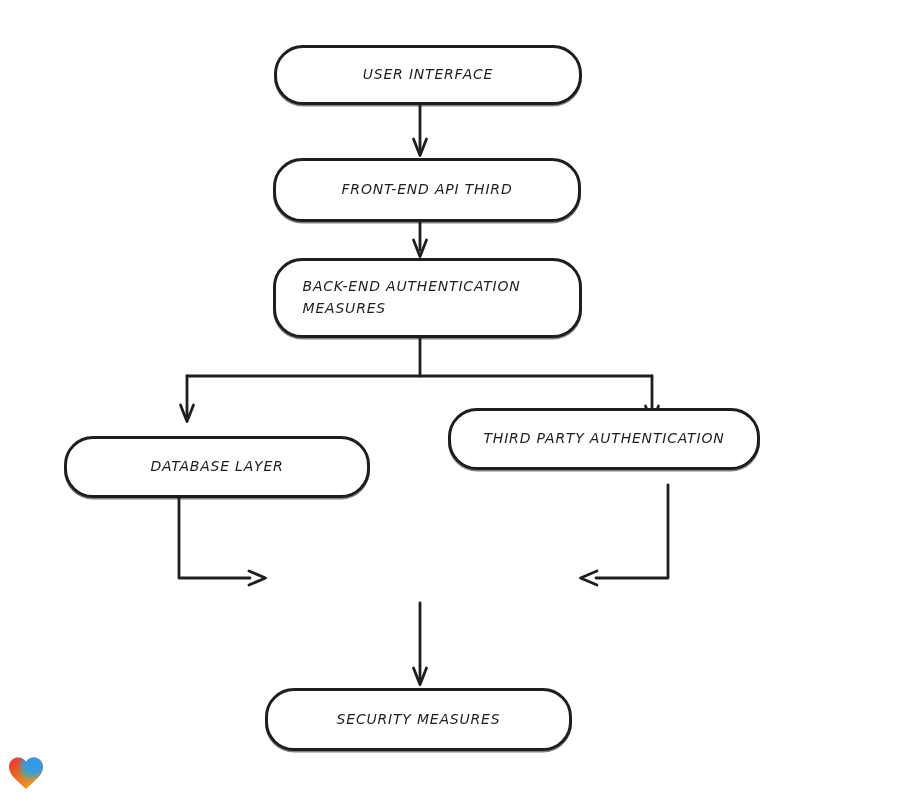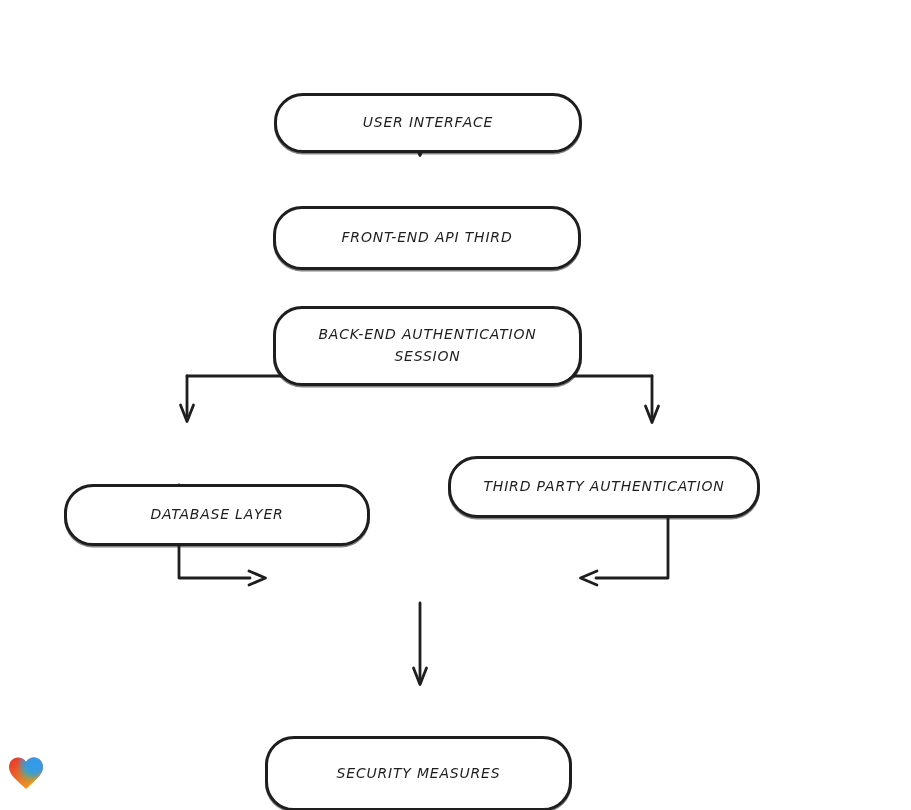--- a/index.html
+++ b/index.html
@@ -24,41 +24,39 @@
   }
   .node {
     position: absolute;
     box-sizing: border-box;
     background: #ffffff;
     border: 3px solid #1e1e1e;
     border-radius: 29px;
     display: flex;
     align-items: center;
     justify-content: center;
-    text-align: center;
     box-shadow: 0 1.5px 0 rgba(30,30,30,0.55);
-    margin-top: 48px;
   }
   .node .label {
     font-style: italic;
     font-size: 14px;
     font-weight: 500;
     letter-spacing: 0.8px;
     line-height: 1.55;
     color: #1e1e1e;
   }
   .node-user-interface            { left: 274px; top: 45px;  width: 308px; height: 60px; }
   .node-front-end-api-calls       { left: 273px; top: 158px; width: 308px; height: 64px; }
   .node-back-end-auth-service     { left: 273px; top: 258px; width: 309px; height: 80px; }
   .node-back-end-auth-service .label { max-width: 250px; }
   .node-database-layer            { left: 64px;  top: 436px; width: 306px; height: 62px; }
   .node-third-party-auth          { left: 448px; top: 408px; width: 312px; height: 62px; }
   .node-session-token-mgmt        { left: 270px; top: 540px; width: 305px; height: 64px; }
   .node-session-token-mgmt .label { max-width: 215px; }
-  .node-security-measures         { left: 265px; top: 688px; width: 307px; height: 75px; }
+  .node-security-measures         { left: 265px; top: 688px; width: 307px; height: 63px; }
   .logo {
     position: absolute;
     left: 9px;
     top: 757px;
     width: 34px;
     height: 33px;
   }
 </style>
 </head>
 <body>
@@ -102,21 +100,21 @@
 
   <div class="node node-user-interface">
     <span class="label">USER INTERFACE</span>
   </div>
 
   <div class="node node-front-end-api-calls">
     <span class="label">FRONT-END API THIRD</span>
   </div>
 
   <div class="node node-back-end-auth-service">
-    <span class="label">BACK-END AUTHENTICATION SESSION</span>
+    <span class="label">BACK-END AUTHENTICATION MEASURES</span>
   </div>
 
   <div class="node node-database-layer">
     <span class="label">DATABASE LAYER</span>
   </div>
 
   <div class="node node-third-party-auth">
     <span class="label">THIRD PARTY AUTHENTICATION</span>
   </div>
 

